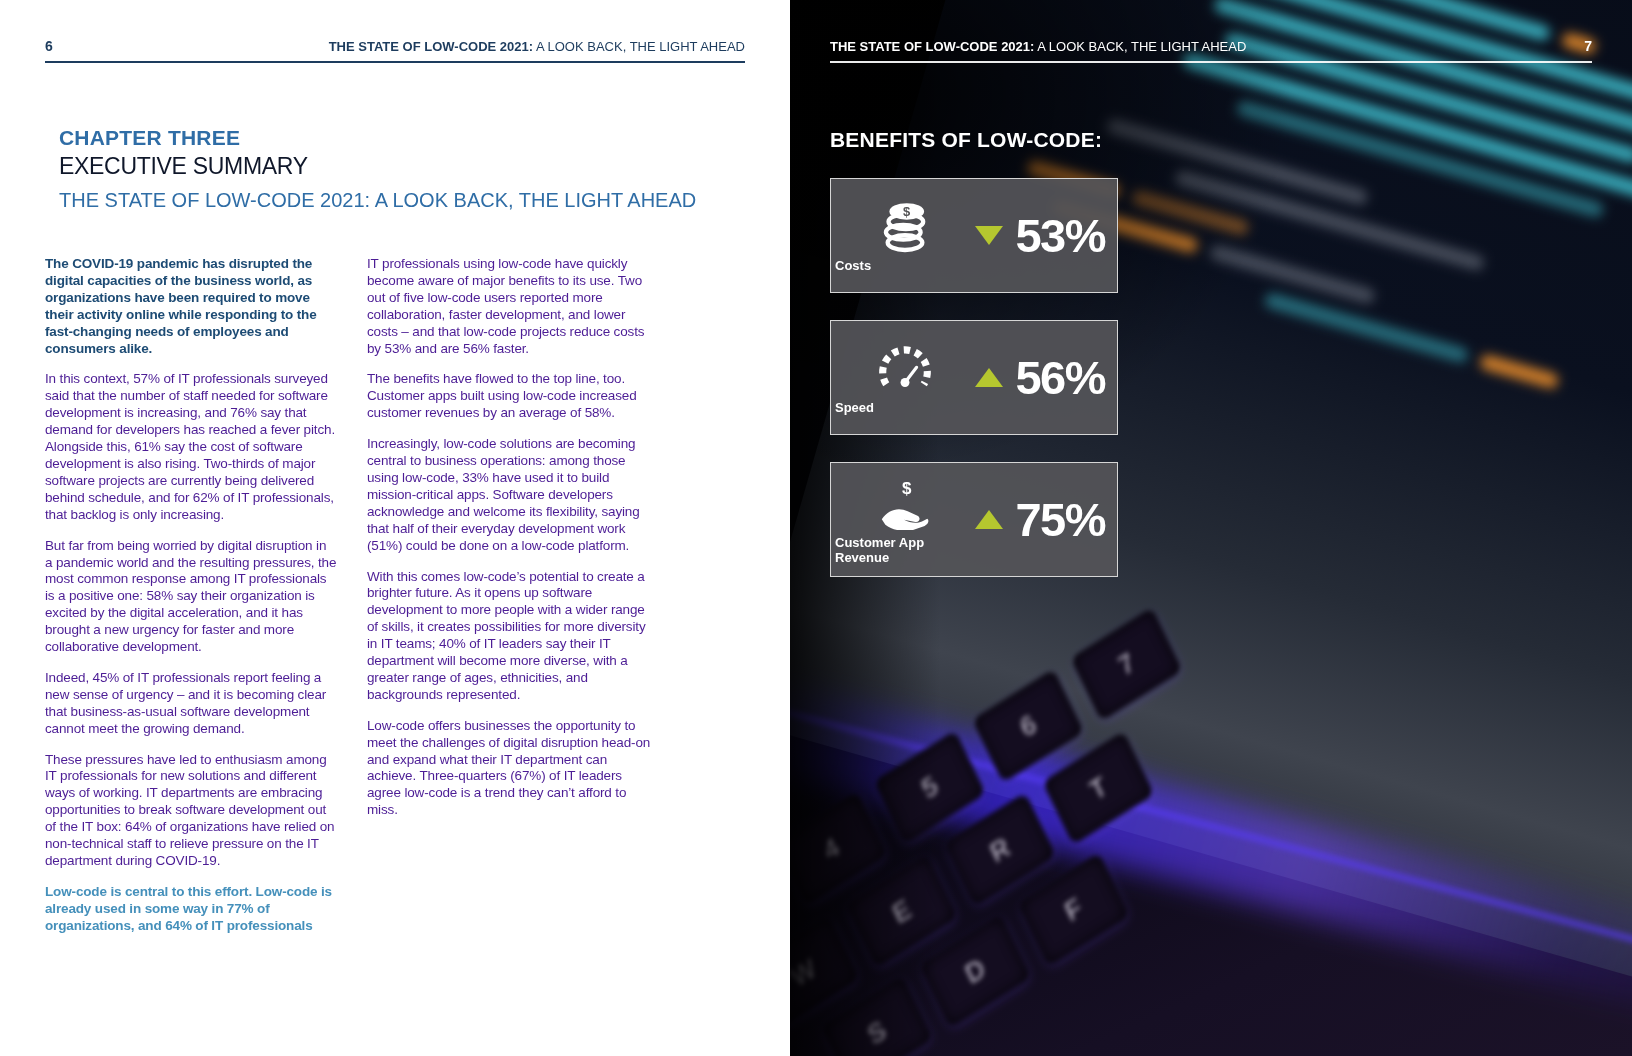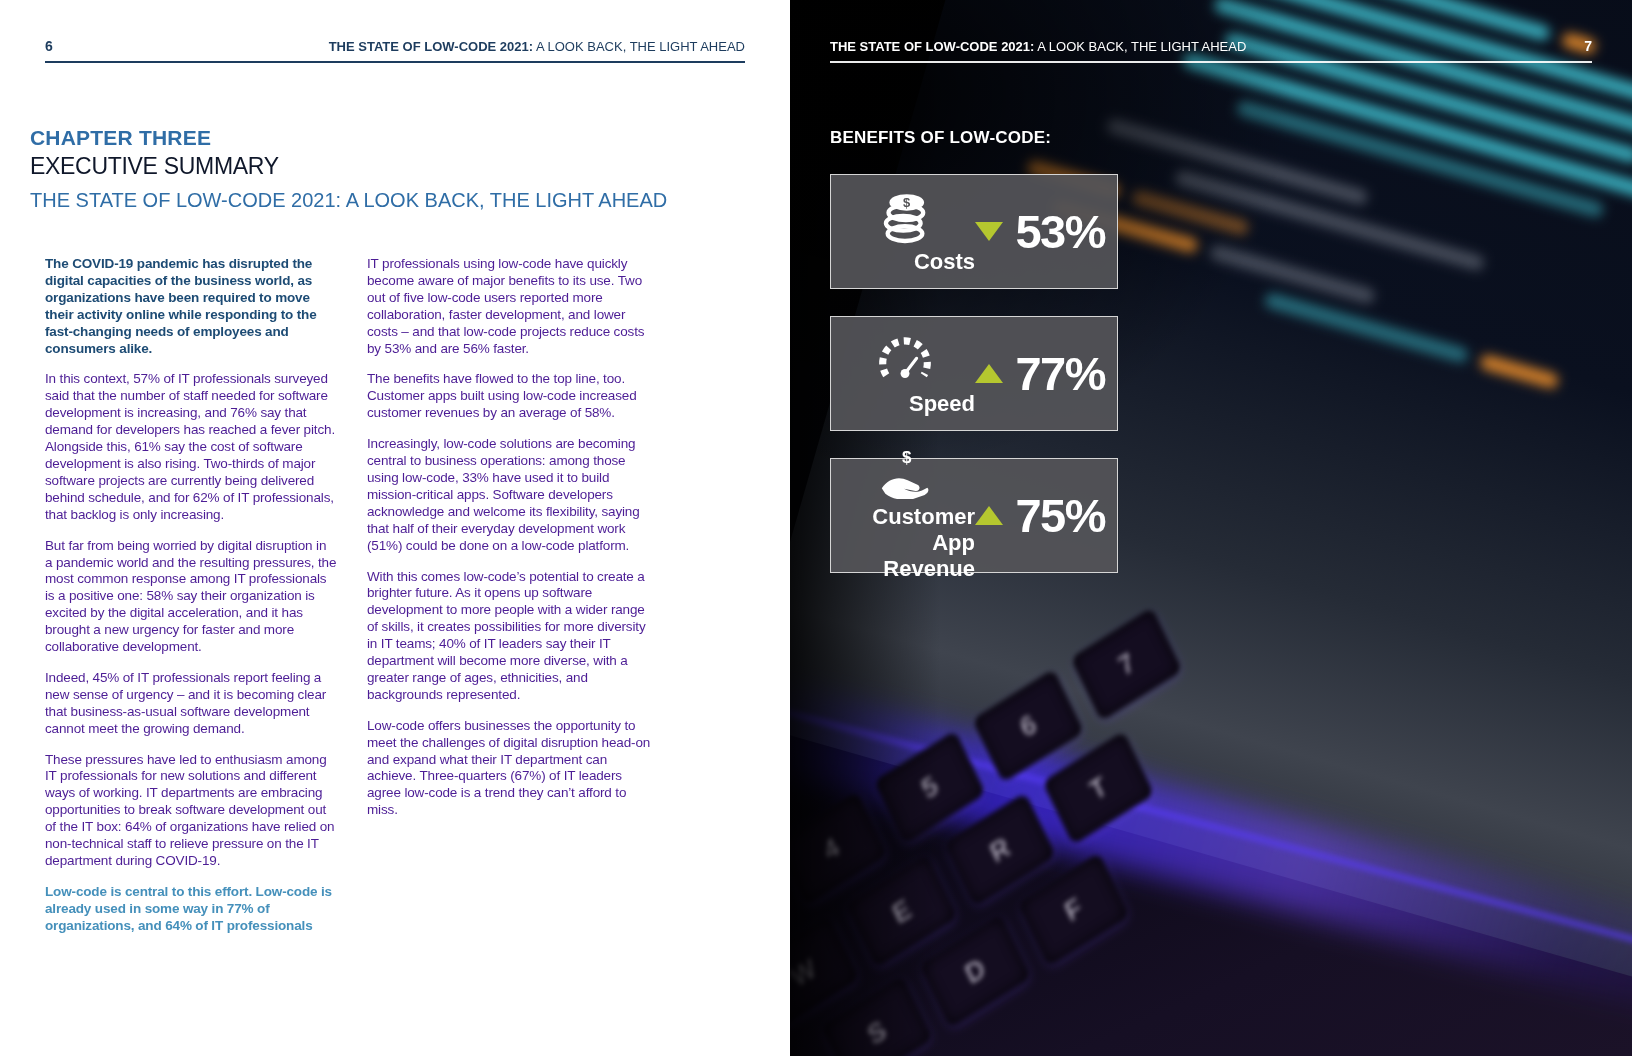--- a/index.html
+++ b/index.html
@@ -8,21 +8,21 @@
 
   
   .page-left{position:absolute;left:0;top:0;width:790px;height:1056px;background:#ffffff;}
   .pl-header{position:absolute;left:45px;top:38px;width:700px;display:flex;
     justify-content:space-between;align-items:flex-end;border-bottom:2px solid #1d3c5e;
     padding-bottom:7px;font-size:13px;color:#1d3c5e;}
   .hdr-bold{font-weight:700;}
   .hdr-reg{font-weight:400;margin-top:17px;}
   .page-num{font-weight:700;font-size:14px;}
 
-  .chapter{position:absolute;left:30px;top:126px;width:700px;}
+  .chapter{position:absolute;left:59px;top:126px;width:700px;}
   .kicker{font-size:21px;font-weight:600;color:#2f6da6;letter-spacing:.2px;}
   .doc-title{font-size:23px;font-weight:400;color:#0f172a;letter-spacing:-.3px;margin-top:3px;}
   .doc-subtitle{font-size:20px;font-weight:500;color:#2f6da6;margin-top:9px;}
 
   .columns{position:absolute;left:45px;top:256px;width:614px;display:flex;gap:30px;}
   .col{width:300px;}
   .para{font-size:13.5px;line-height:16.9px;margin:0 0 14px 0;color:#4c1d95;letter-spacing:-.15px;}
   .para.lead{color:#1d4b74;font-weight:700;}
   .para.highlight{color:#4590bb;font-weight:700;}
 
@@ -64,26 +64,26 @@
     background:linear-gradient(90deg,rgba(0,0,0,.85),rgba(0,0,0,0));pointer-events:none;}
   .top-vignette{position:absolute;left:0;top:0;width:60%;height:45%;
     background:radial-gradient(ellipse at 15% 20%,rgba(0,0,0,.9),rgba(0,0,0,0) 70%);pointer-events:none;}
 
   .pr-header{position:absolute;left:40px;top:38px;width:762px;display:flex;
     justify-content:space-between;align-items:flex-end;border-bottom:2px solid rgba(255,255,255,.92);
     padding-bottom:7px;font-size:13px;color:#ffffff;z-index:5;}
 
   
   .benefits{position:absolute;left:40px;top:128px;width:300px;z-index:5;}
-  .benefits-heading{font-size:17px;font-weight:800;color:#ffffff;letter-spacing:.2px;margin-bottom:26px;}
+  .benefits-heading{font-size:21px;font-weight:800;color:#ffffff;letter-spacing:.2px;margin-bottom:26px;}
   .benefit-box{position:relative;width:286px;height:113px;margin-bottom:27px;
     background:rgba(84,84,88,.93);border:1px solid #d6d6d6;}
   .icon-col{position:absolute;left:0;top:0;width:148px;height:100%;
     display:flex;flex-direction:column;align-items:center;justify-content:center;}
-  .benefit-label{color:#fff;font-weight:700;font-size:22px;text-align:right;line-height:1.18;margin-top:5px;width:140px;}
+  .benefit-label{color:#fff;font-weight:700;font-size:13px;text-align:left;line-height:1.18;margin-top:5px;width:140px;}
   .value-row{position:absolute;right:12px;top:0;height:100%;display:flex;align-items:center;gap:12px;}
   .tri{width:0;height:0;border-left:14px solid transparent;border-right:14px solid transparent;
     border-bottom:19px solid #b5c72f;}
   .benefit-box[data-direction="down"] .tri{border-bottom:none;border-top:19px solid #b5c72f;}
   .benefit-value{font-size:47px;font-weight:800;color:#ffffff;letter-spacing:-1.5px;}
   .benefit-icon{height:56px;display:flex;align-items:flex-end;}
 </style>
 </head>
 <body>
 
@@ -219,21 +219,21 @@
             <svg viewBox="0 0 64 56" width="58" height="50">
               <path d="M11 44 A 25 25 0 1 1 53 44" fill="none" stroke="#fff" stroke-width="8" stroke-dasharray="7 6" stroke-linecap="butt"></path>
               <circle cx="32" cy="42" r="5" fill="#fff"></circle>
               <line x1="32" y1="42" x2="45" y2="25" stroke="#fff" stroke-width="3.5" stroke-linecap="round"></line>
             </svg>
           </span>
           <div class="benefit-label">Speed</div>
         </div>
         <div class="value-row">
           <span class="tri"></span>
-          <span class="benefit-value">77%</span>
+          <span class="benefit-value">56%</span>
         </div>
       </div>
 
       <div class="benefit-box" data-direction="up">
         <div class="icon-col">
           <span class="benefit-icon">
             <svg viewBox="0 0 64 56" width="58" height="50">
               <text x="34" y="16" text-anchor="middle" font-size="19" font-weight="bold" fill="#fff" font-family="Liberation Sans, sans-serif">$</text>
               <path fill="#fff" d="M6 44 C 13 33, 25 30, 35 35 L 46 40 C 50 42, 48.5 48, 43.5 47 L 31 44.5 C 37 48, 45 49, 51 46.5 L 57 43.5 C 59.5 45.5, 58 49.5, 54 51.5 L 41 56 C 31 59, 18 56, 10 50 Z"></path>
             </svg>

